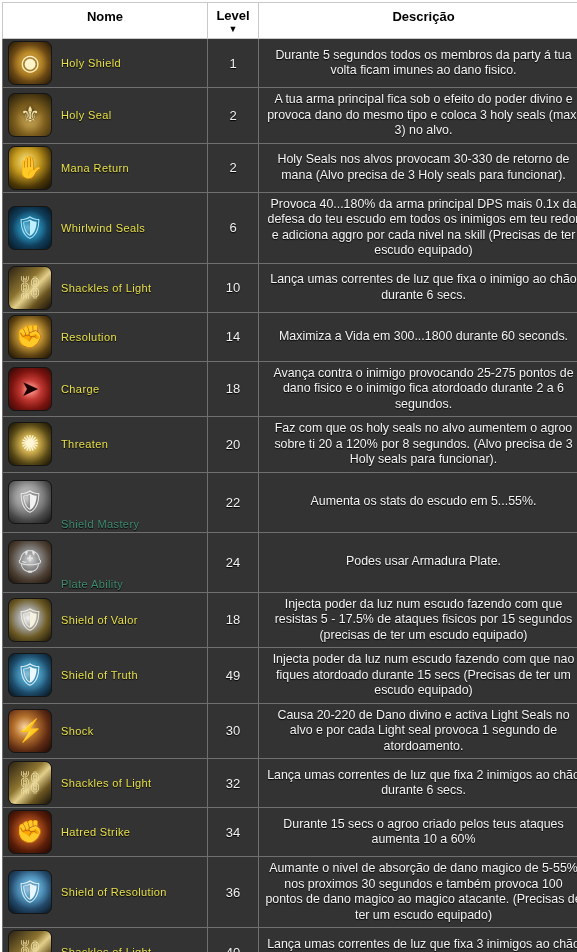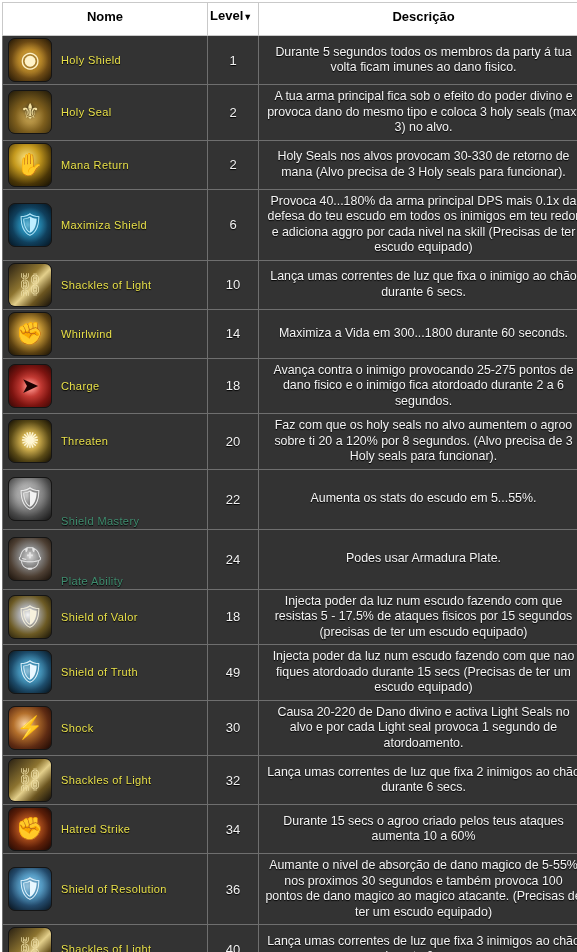--- a/index.html
+++ b/index.html
@@ -40,21 +40,21 @@
     padding: 6px 2px 4px 2px;
     border: 1px solid #c9c9c9;
     height: 22px;
   }
   th.col-nome   { width: 200px; }
   th.col-level  { width: 46px; }
   th.col-desc   { width: 325px; }
 
   .level-head-inner {
     display: flex;
-    flex-direction: row;
+    flex-direction: column;
     align-items: center;
     line-height: 13px;
   }
   .sort-caret {
     display: block;
     margin-top: 3px;
     font-size: 9px;
     line-height: 9px;
     color: #000;
   }
@@ -282,21 +282,21 @@
           <td class="level-cell">2</td>
           <td class="desc-cell">Holy Seals nos alvos provocam 30-330 de retorno de mana (Alvo precisa de 3 Holy seals para funcionar).</td>
         </tr>
         <tr>
           <td class="name-cell">
             <div class="name-inner">
               <span class="skill-icon ic-whirlwind">
                 <span class="bg"></span>
                 <span class="glyph">🛡</span>
               </span>
-              <span class="skill-name">Maximiza  Shield</span>
+              <span class="skill-name">Whirlwind  Seals</span>
             </div>
           </td>
           <td class="level-cell">6</td>
           <td class="desc-cell">Provoca 40...180% da arma principal DPS mais 0.1x da defesa do teu escudo em todos os  inimigos em teu redor e adiciona aggro por cada nivel na skill (Precisas de ter escudo equipado)</td>
         </tr>
         <tr>
           <td class="name-cell">
             <div class="name-inner">
               <span class="skill-icon ic-shackles">
                 <span class="bg"></span>
@@ -308,21 +308,21 @@
           <td class="level-cell">10</td>
           <td class="desc-cell">Lança umas correntes de luz que fixa o inimigo ao chão durante 6 secs.</td>
         </tr>
         <tr>
           <td class="name-cell">
             <div class="name-inner">
               <span class="skill-icon ic-resolution">
                 <span class="bg"></span>
                 <span class="glyph">✊</span>
               </span>
-              <span class="skill-name">Whirlwind</span>
+              <span class="skill-name">Resolution</span>
             </div>
           </td>
           <td class="level-cell">14</td>
           <td class="desc-cell">Maximiza a Vida em 300...1800  durante 60 seconds.</td>
         </tr>
         <tr>
           <td class="name-cell">
             <div class="name-inner">
               <span class="skill-icon ic-charge">
                 <span class="bg"></span>

